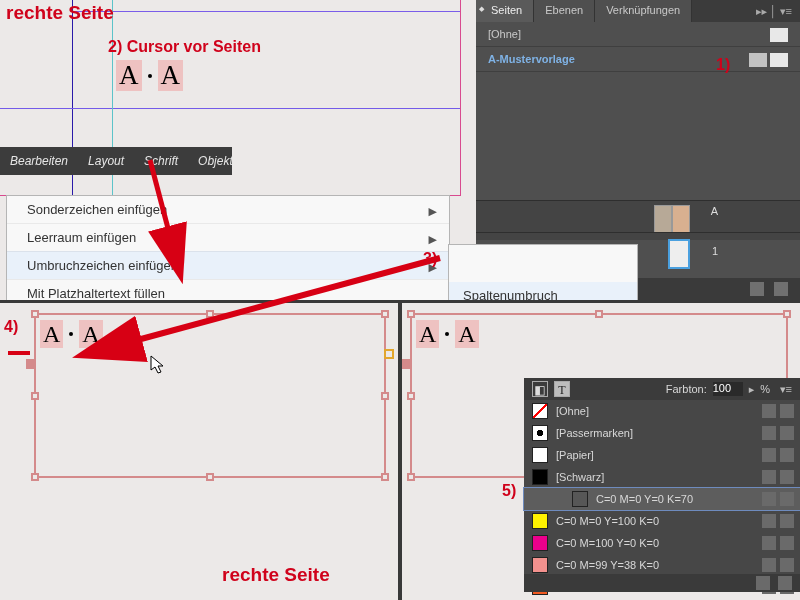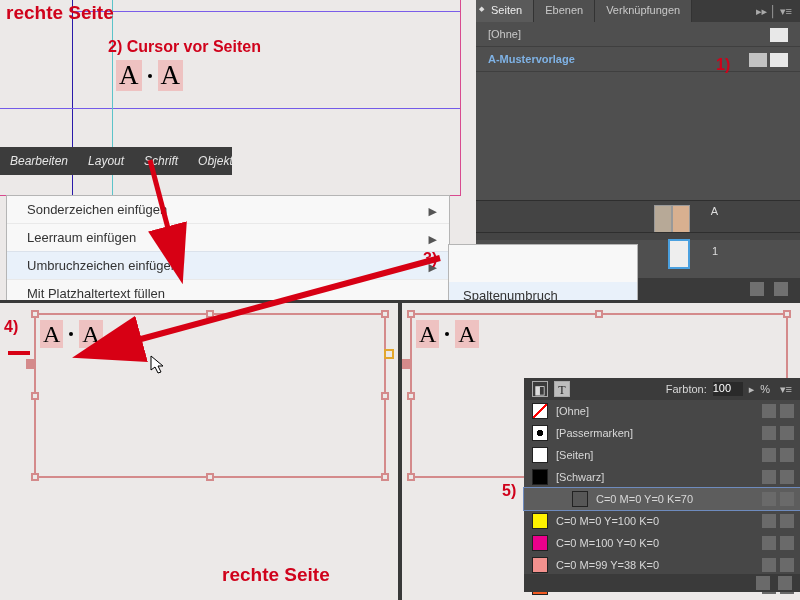--- a/index.html
+++ b/index.html
@@ -241,21 +241,21 @@
       <div class="srow">
         <span class="chip reg-sw"></span>
         <span>[Passermarken]</span>
         <div class="icons-r">
           <span></span>
           <span></span>
         </div>
       </div>
       <div class="srow">
         <span class="chip" style="background: rgb(255, 255, 255);"></span>
-        <span>[Seiten]</span>
+        <span>[Papier]</span>
         <div class="icons-r">
           <span></span>
           <span></span>
         </div>
       </div>
       <div class="srow">
         <span class="chip" style="background: rgb(0, 0, 0);"></span>
         <span>[Schwarz]</span>
         <div class="icons-r">
           <span></span>

